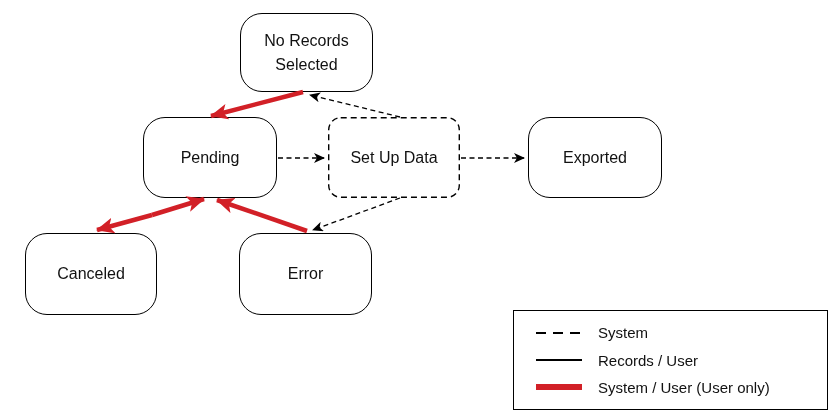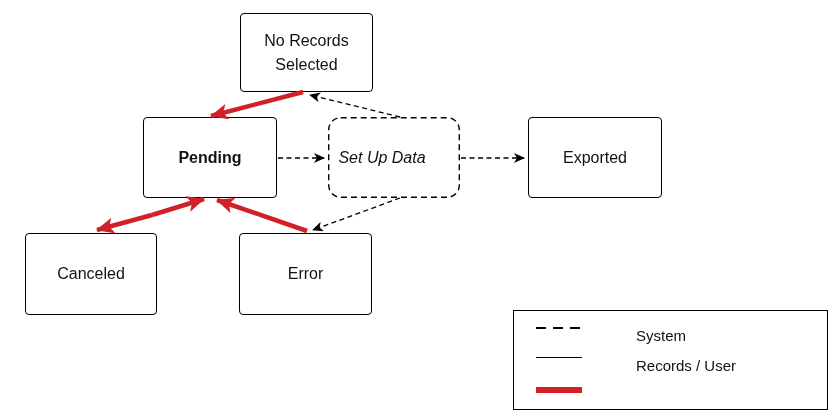--- a/index.html
+++ b/index.html
@@ -15,21 +15,21 @@
     background:var(--background,#fff);
     font-family:"Liberation Sans", sans-serif;
     overflow:hidden;
   }
   .node{
     position:absolute;
     display:flex;align-items:center;justify-content:center;
     text-align:center;
     background:#fff;
     border:1.4px solid var(--line-black,#000);
-    border-radius:4px;
+    border-radius:22px;
     font-size:16px;
     line-height:24px;
     color:var(--text,#111);
     box-sizing:border-box;
     padding:0 9px;
   }
   .node.dashed-outline{
     border:none;           
     background:#fff;
   }
@@ -44,44 +44,44 @@
   .setup-outline{fill:none;stroke:var(--line-black,#000);stroke-width:1.4;stroke-dasharray:6 4;}
   .legend{
     position:absolute;left:513px;top:310px;
     width:315px;height:100px;
     border:1.4px solid var(--line-black,#000);
     background:#fff;
     box-sizing:border-box;
     display:flex;flex-direction:column;justify-content:space-evenly;
     padding:3px 0;
   }
-  .legend-row{display:flex;align-items:flex-start;gap:38px;}
+  .legend-row{display:flex;align-items:center;}
   .legend-sample{width:46px;margin-left:22px;margin-right:16px;flex:0 0 auto;}
   .legend-sample.dashed{
     height:1.7px;
     background:repeating-linear-gradient(90deg,var(--line-black,#000) 0 10px,transparent 10px 17px);
   }
   .legend-sample.solid{height:1.3px;background:var(--line-black,#000);}
   .legend-sample.red{height:6px;background:var(--arrow-red,#d22027);}
   .legend-label{font-size:15px;color:var(--text,#111);}
 </style>
 </head>
 <body>
 
 <div class="page">
 
   <div class="node" style="left:240px;top:13px;width:133px;height:79px;">
     <span>No Records Selected</span>
   </div>
 
-  <div class="node" style="left:143px;top:117px;width:134px;height:81px;font-weight:bold;">
+  <div class="node" style="left:143px;top:117px;width:134px;height:81px;">
     <span>Pending</span>
   </div>
 
-  <div class="node dashed-outline" style="left:316px;top:117px;width:132px;height:81px;font-style:italic;">
+  <div class="node dashed-outline" style="left:328px;top:117px;width:132px;height:81px;">
     <span>Set Up Data</span>
   </div>
 
   <div class="node" style="left:528px;top:117px;width:134px;height:81px;">
     <span>Exported</span>
   </div>
 
   <div class="node" style="left:25px;top:233px;width:132px;height:82px;">
     <span>Canceled</span>
   </div>
@@ -117,16 +117,17 @@
     <div class="legend-row">
       <div class="legend-sample dashed"></div>
       <div class="legend-label">System</div>
     </div>
     <div class="legend-row">
       <div class="legend-sample solid"></div>
       <div class="legend-label">Records / User</div>
     </div>
     <div class="legend-row">
       <div class="legend-sample red"></div>
+      <div class="legend-label">System / User (User only)</div>
     </div>
   </div>
 
 </div>
 
 </body></html>

